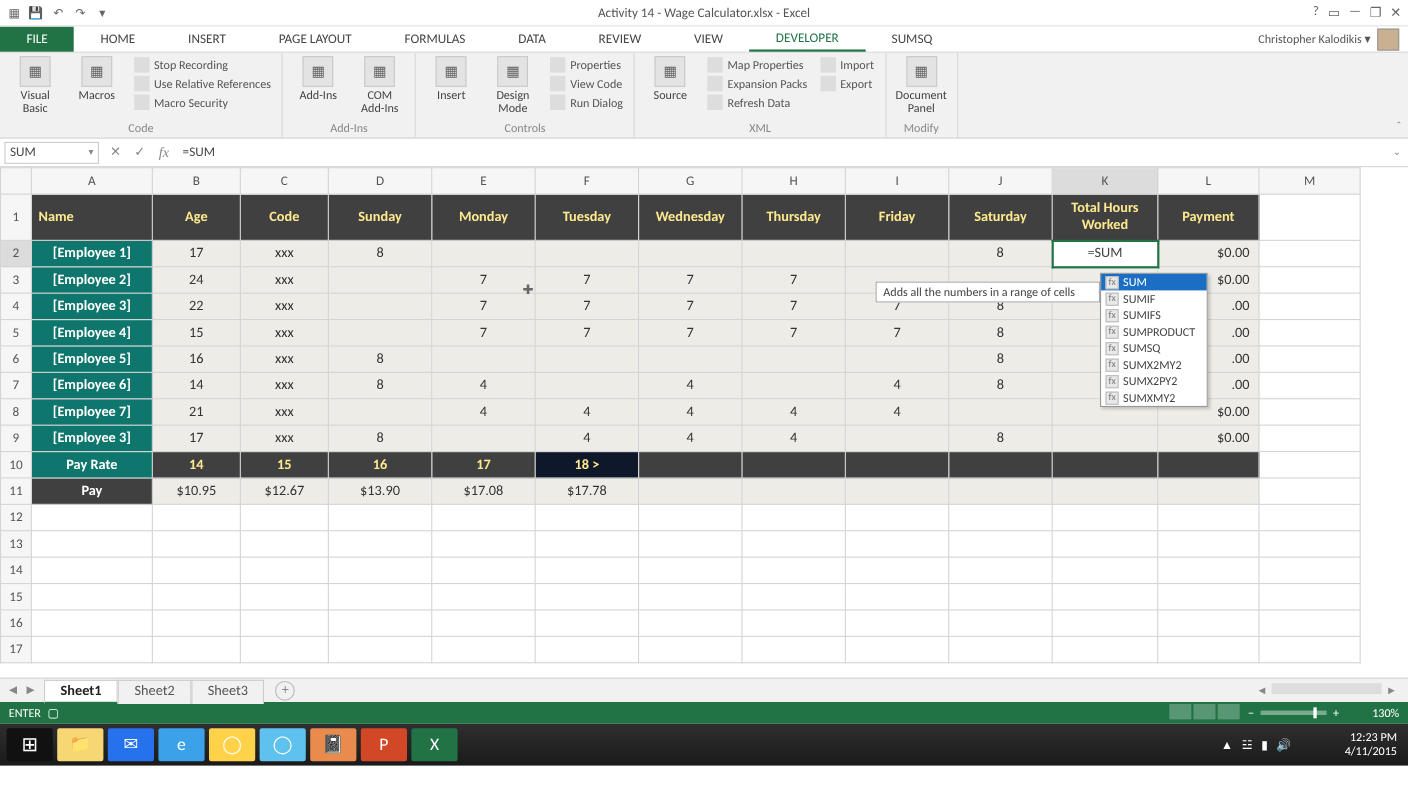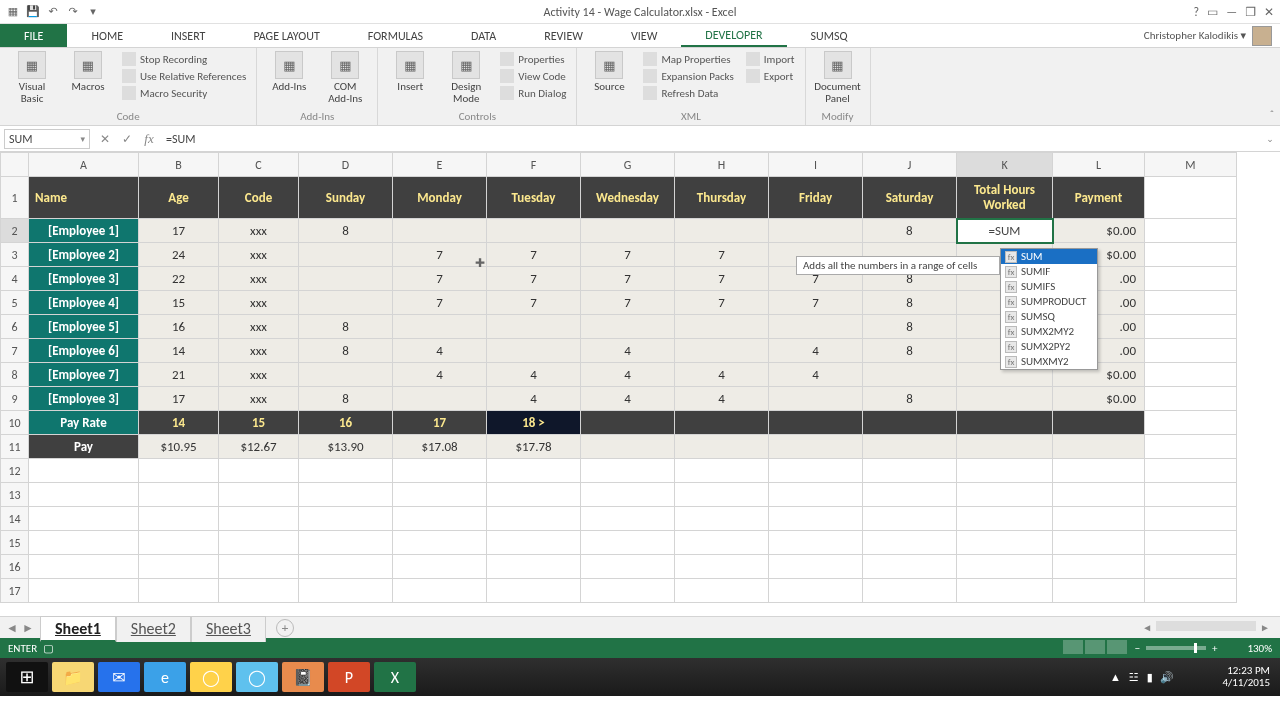--- a/index.html
+++ b/index.html
@@ -67,21 +67,21 @@
 .autolist .item { display: flex; align-items: center; gap: 4px; padding: 1px 4px; cursor:pointer;}
 .autolist .item .fic { width: 12px; height: 12px; background: #e8e8e8; border: 1px solid #bbb; font-size:9px; display:flex; align-items:center; justify-content:center; color:#777;}
 .autolist .item.sel { background: #1a6fc4; color: #fff; }
 
 
 .cursorcross { position:absolute; left:475px; top:104px; font-size:12px; color:#666; }
 
 
 .sheettabs { display: flex; align-items: center; height: 22px; background: #f1f1f1; border-top: 1px solid #d4d4d4; padding-left: 40px; gap:0;}
 .sheettabs .nav { display:flex; gap:4px; position:absolute; left:6px; align-items:center; color:#888;}
-.sheettab { padding: 2px 14px; font-size: 16px; background: #f1f1f1; border: 1px solid #ccc; border-bottom:none; color:#555; position:relative; top:1px; cursor:pointer;text-decoration:underline;}
+.sheettab { padding: 2px 14px; font-size: 13px; background: #f1f1f1; border: 1px solid #ccc; border-bottom:none; color:#555; position:relative; top:1px; cursor:pointer;}
 .sheettab.active { background: #fff; font-weight: bold; border-bottom:2px solid #217346; color:#222;}
 .addsheet { width:18px; height:18px; border:1px solid #bbb; border-radius:50%; display:flex; align-items:center; justify-content:center; font-size:13px; color:#888; margin-left:10px; cursor:pointer;}
 .sheettabs .scroll-indicator { margin-left:auto; display:flex; gap:4px; padding-right:10px; font-size:10px; color:#888;}
 
 
 .statusbar { display: flex; align-items: center; height: 20px; background: #217346; color: #fff; font-size: 11px; padding: 0 8px; }
 .statusbar .spacer { flex:1;}
 .statusbar .viewbtns span { display:inline-block; width:20px; height:14px; background:rgba(255,255,255,.25); margin:0 1px;}
 .statusbar .zoom { margin-left:24px;}
 

